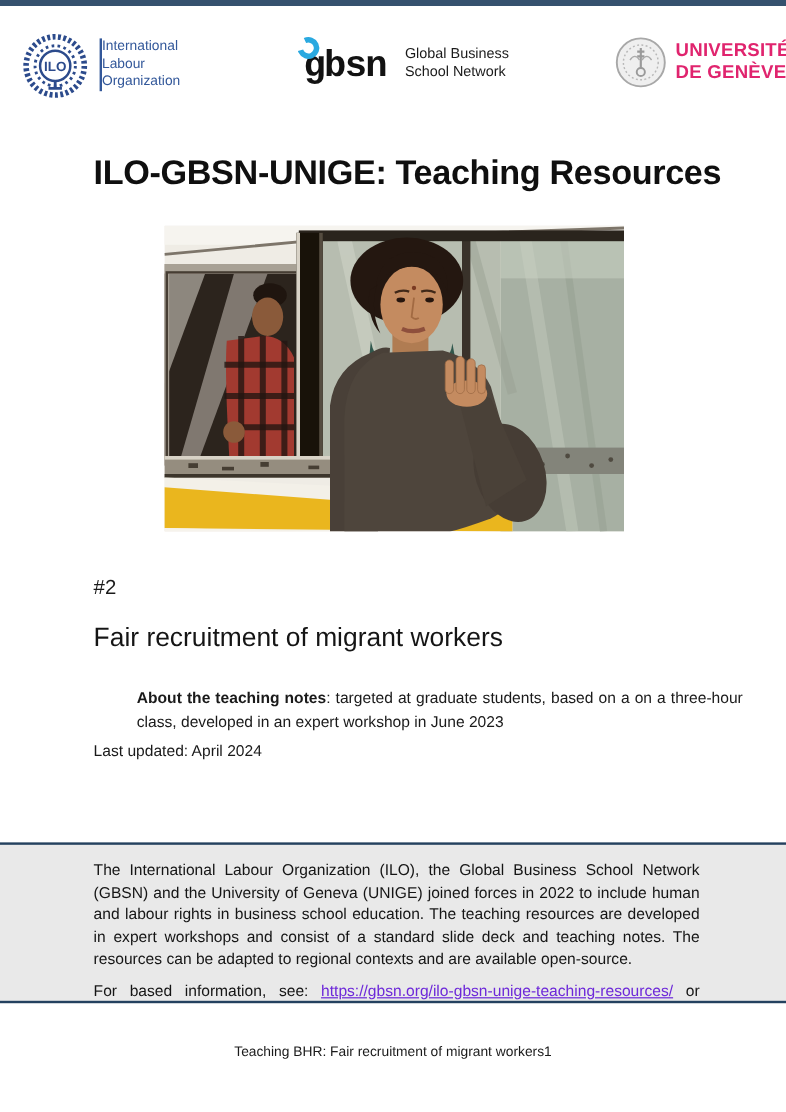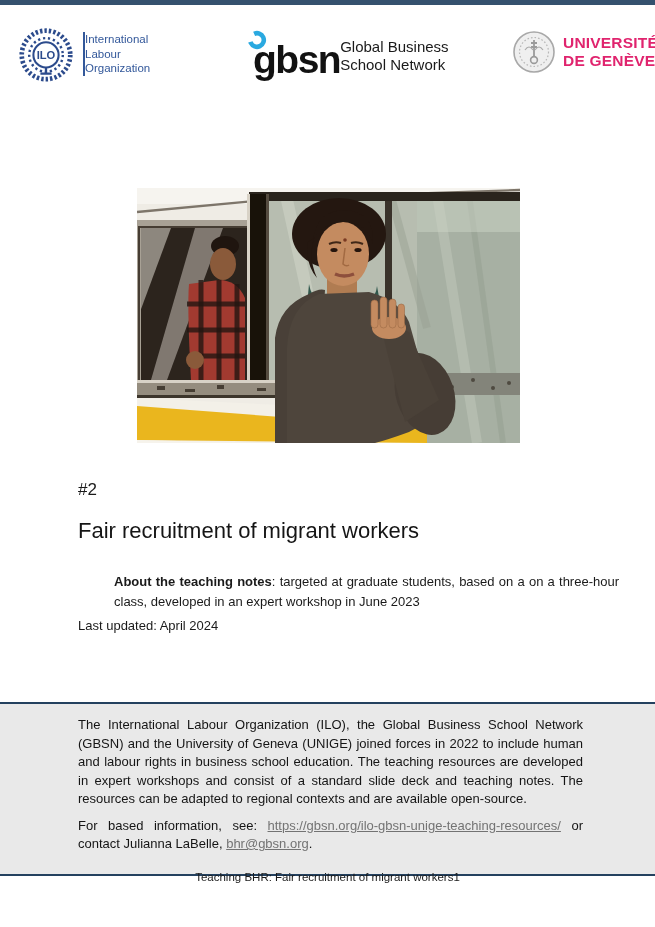--- a/index.html
+++ b/index.html
@@ -9,48 +9,48 @@
   .top-bar { position:absolute; top:0; left:0; width:655px; height:5px; background:#35516e; }
 
   
   .logo-row { position:absolute; top:0; left:0; width:655px; height:100px; }
   .logo-ilo { position:absolute; left:18px; top:26px; display:flex; align-items:center; }
   .ilo-text { margin-left:9px; border-left:2px solid #33589a; padding-left:0;
               color:#33589a; font-size:11.5px; line-height:1.3; }
   .logo-gbsn { position:absolute; left:253px; top:30px; display:flex; align-items:flex-end; }
   .gbsn-mark { position:relative; padding-top:10px; }
   .gbsn-crescent { position:absolute; top:0; left:-6px; }
-  .gbsn-word { font-size:39px; font-weight:bold; color:#121212; letter-spacing:-1.5px; line-height:1; }
-  .gbsn-text { margin-left:0; margin-bottom:4px; font-size:15px; line-height:1.25; color:#1a1a1a; }
+  .gbsn-word { font-size:31px; font-weight:bold; color:#121212; letter-spacing:-1.5px; line-height:1;font-family:Liberation Mono, monospace; }
+  .gbsn-text { margin-left:16px; margin-bottom:4px; font-size:12px; line-height:1.25; color:#1a1a1a; }
   .logo-unige { position:absolute; left:512px; top:30px; display:flex; align-items:center; }
   .unige-text { margin-left:7px; font-size:15.5px; font-weight:bold; color:#e0246e; line-height:1.15; letter-spacing:0.2px; }
 
   
   .title { position:absolute; left:78px; top:128px; font-size:28.5px; font-weight:bold;
            color:#0f0f0f; letter-spacing:-0.3px; }
 
   
   .photo { position:absolute; left:137px; top:188px; width:383px; height:255px; }
   .photo svg { display:block; }
 
   
   .module-number { position:absolute; left:78px; top:480px; font-size:17px; color:#1a1a1a; }
   .subtitle { position:absolute; left:78px; top:518px; font-size:22px; font-weight:normal; color:#151515; }
   .about { position:absolute; left:78px; top:572px; width:505px; font-size:13px;
            line-height:20px; text-align:justify; color:#1a1a1a;margin-left:36px; }
   .about strong { font-weight:bold; }
   .updated { position:absolute; left:78px; top:618px; font-size:13px; color:#1a1a1a; }
 
   
-  .info-box { position:absolute; left:0; top:702px; width:655px; height:174px;
+  .info-box { position:absolute; left:0; top:702px; width:655px; height:134px;
               background:#e9e9e9; border-top:2px solid #24415f; border-bottom:2px solid #24415f;
               padding:12px 72px 0 78px; overflow:hidden; }
   .box-p { font-size:13px; line-height:18.5px; text-align:justify; color:#151515; }
   .box-p + .box-p { margin-top:8px; }
-  .link { color:#737373; text-decoration:underline; cursor:pointer; }
+  .link { color:#6d28d9; text-decoration:underline; cursor:pointer; }
 
   
   .footer { position:absolute; left:78px; top:871px; width:499px; display:flex;
             justify-content:center; font-size:11.5px; color:#1a1a1a; }
 </style>
 </head>
 <body>
 
 <div class="page">
 
@@ -94,20 +94,21 @@
         <circle cx="22" cy="30" r="3.4" fill="none" stroke="#9a9a9a" stroke-width="1.6"></circle>
         <path d="M13,20 Q17,14 21,20 M23,20 Q27,14 31,20" stroke="#ababab" stroke-width="1.2" fill="none"></path>
       </svg>
       <div class="unige-text">
         <div>UNIVERSITÉ</div>
         <div>DE GENÈVE</div>
       </div>
     </div>
   </header>
 
+  <h1 class="title">ILO-GBSN-UNIGE: Teaching Resources</h1>
 
   <figure class="photo">
     <svg width="383" height="255" viewBox="0 0 383 255">
 
       <rect width="383" height="255" fill="#efece5"></rect>
       <rect width="383" height="16" fill="#f6f4ef"></rect>
       <path d="M0,24 L150,10 L383,2" stroke="#7d756a" stroke-width="2.4" fill="none"></path>
 
       <g>
         <rect x="280" y="6" width="103" height="249" fill="#a7b0a3"></rect>

